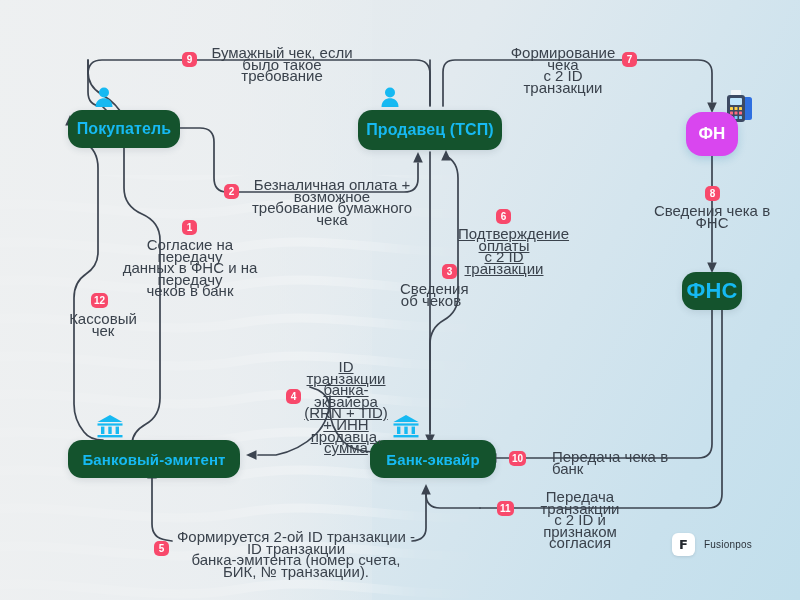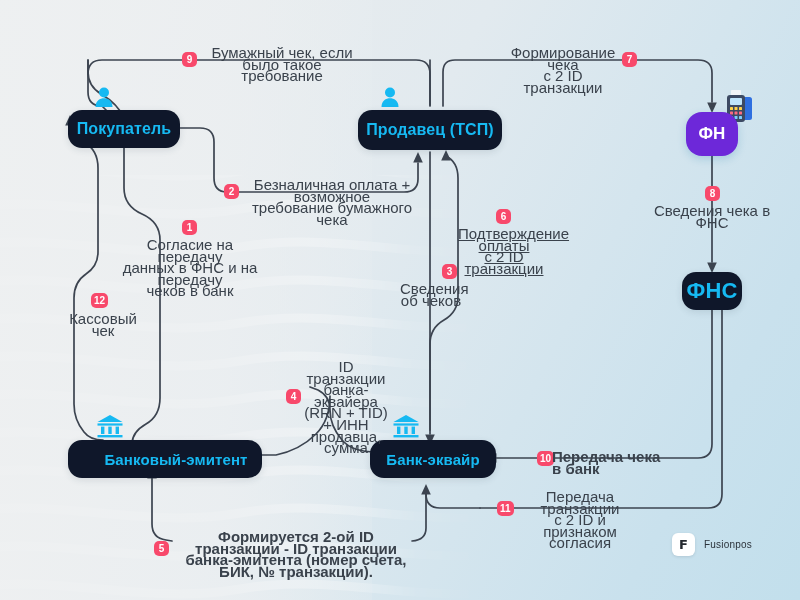--- a/index.html
+++ b/index.html
@@ -22,44 +22,44 @@
     background:linear-gradient(90deg,rgba(238,240,241,.92) 0%,rgba(236,239,241,.80) 60%,rgba(232,238,241,.25) 100%);
   }
 
   
   #wires{position:absolute;inset:0;}
   #wires path{fill:none;stroke:#3c4450;stroke-width:1.7;stroke-linecap:round;stroke-linejoin:round;}
   #wires .ah{fill:#3c4450;stroke:none;}
 
   
   .node{
-    position:absolute;background:#0f172a;border-radius:14px;
+    position:absolute;background:#14532d;border-radius:14px;
     box-shadow:0 2px 7px rgba(40,60,80,.13);
     display:flex;align-items:center;justify-content:center;
     color:#16b9f2;font-weight:bold;letter-spacing:.1px;
     white-space:nowrap;
   }
-  .node.solid{background:#6d28d9;color:#fff;border-radius:16px;box-shadow:0 3px 9px rgba(20,120,170,.22);}
+  .node.solid{background:#d946ef;color:#fff;border-radius:16px;box-shadow:0 3px 9px rgba(20,120,170,.22);}
   .node-icon{position:absolute;left:50%;}
 
   
   .badge{
     position:absolute;background:#f8496b;color:#fff;
     border-radius:5px;font-size:10px;font-weight:bold;
     min-width:15px;height:15px;padding:0 3px;
     display:flex;align-items:center;justify-content:center;
     box-sizing:border-box;letter-spacing:0;
   }
   
   .cap{
     position:absolute;color:#3a424c;font-size:15px;line-height:11.6px;
     white-space:pre-line;
   }
   .cap.c{text-align:center;}
-  .cap.l{text-align:left;font-weight:bold;}
+  .cap.l{text-align:left;}
 
   
   .logo{position:absolute;display:flex;align-items:center;gap:9px;}
   .logo-mark{
     width:23px;height:23px;background:#fff;border-radius:6px;
     display:flex;align-items:center;justify-content:center;
     color:#23282e;font-size:13px;font-weight:bold;font-family:"DejaVu Sans",sans-serif;
     box-shadow:0 1px 3px rgba(40,60,80,.14);
   }
   .logo-text{color:#2c333b;font-size:10px;letter-spacing:.2px;}
@@ -184,21 +184,21 @@
   </div>
 
   <svg class="node-icon" style="left:96px;top:414px;" width="28" height="24" viewBox="0 0 28 24">
     <path d="M14,1 L26.5,8 L1.5,8 Z" fill="#16b9f2"></path>
     <rect x="1.5" y="9.4" width="25" height="2.2" fill="#16b9f2"></rect>
     <rect x="5" y="12.6" width="3.4" height="7.4" fill="#16b9f2"></rect>
     <rect x="12.3" y="12.6" width="3.4" height="7.4" fill="#16b9f2"></rect>
     <rect x="19.6" y="12.6" width="3.4" height="7.4" fill="#16b9f2"></rect>
     <rect x="1.5" y="21" width="25" height="2.4" fill="#16b9f2"></rect>
   </svg>
-  <div class="node" style="left:68px;top:440px;width:172px;height:38px;font-size:15px;padding-left:22px;">
+  <div class="node" style="left:68px;top:440px;width:172px;height:38px;font-size:15px;">
     <span>Банковый-эмитент</span>
   </div>
 
   <svg class="node-icon" style="left:392px;top:414px;" width="28" height="24" viewBox="0 0 28 24">
     <path d="M14,1 L26.5,8 L1.5,8 Z" fill="#16b9f2"></path>
     <rect x="1.5" y="9.4" width="25" height="2.2" fill="#16b9f2"></rect>
     <rect x="5" y="12.6" width="3.4" height="7.4" fill="#16b9f2"></rect>
     <rect x="12.3" y="12.6" width="3.4" height="7.4" fill="#16b9f2"></rect>
     <rect x="19.6" y="12.6" width="3.4" height="7.4" fill="#16b9f2"></rect>
     <rect x="1.5" y="21" width="25" height="2.4" fill="#16b9f2"></rect>
@@ -246,38 +246,38 @@
   <div class="badge" style="left:496px;top:209px;">
     <span>6</span>
     </div>
   <div class="cap c" style="left:458px;top:228px;width:92px;text-decoration:underline;">Подтверждение
 оплаты
 с 2 ID транзакции</div>
 
   <div class="badge" style="left:286px;top:389px;">
     <span>4</span>
     </div>
-  <div class="cap c" style="left:302px;top:361px;width:88px;">ID транзакции
+  <div class="cap c" style="left:302px;top:361px;width:88px;text-decoration:underline;">ID транзакции
 банка-эквайера
 (RRN + TID)
 + ИНН продавца,
 сумма</div>
 
   <div class="badge" style="left:154px;top:541px;">
     <span>5</span>
     </div>
   <div class="cap l" style="left:174px;top:531px;width:244px;text-align:center;">Формируется 2-ой ID транзакции - ID транзакции
 банка-эмитента (номер счета, БИК, № транзакции).</div>
 
   <div class="badge" style="left:705px;top:186px;">
     <span>8</span>
     </div>
   <div class="cap c" style="left:648px;top:205px;width:128px;">Сведения чека в ФНС</div>
 
-  <div class="badge" style="left:537px;top:451px;">
+  <div class="badge" style="left:509px;top:451px;">
     <span>10</span>
     </div>
   <div class="cap l" style="left:552px;top:451px;width:118px;">Передача чека в банк</div>
 
   <div class="badge" style="left:497px;top:501px;">
     <span>11</span>
     </div>
   <div class="cap c" style="left:518px;top:491px;width:124px;">Передача транзакции
 с 2 ID и признаком
 согласия</div>

